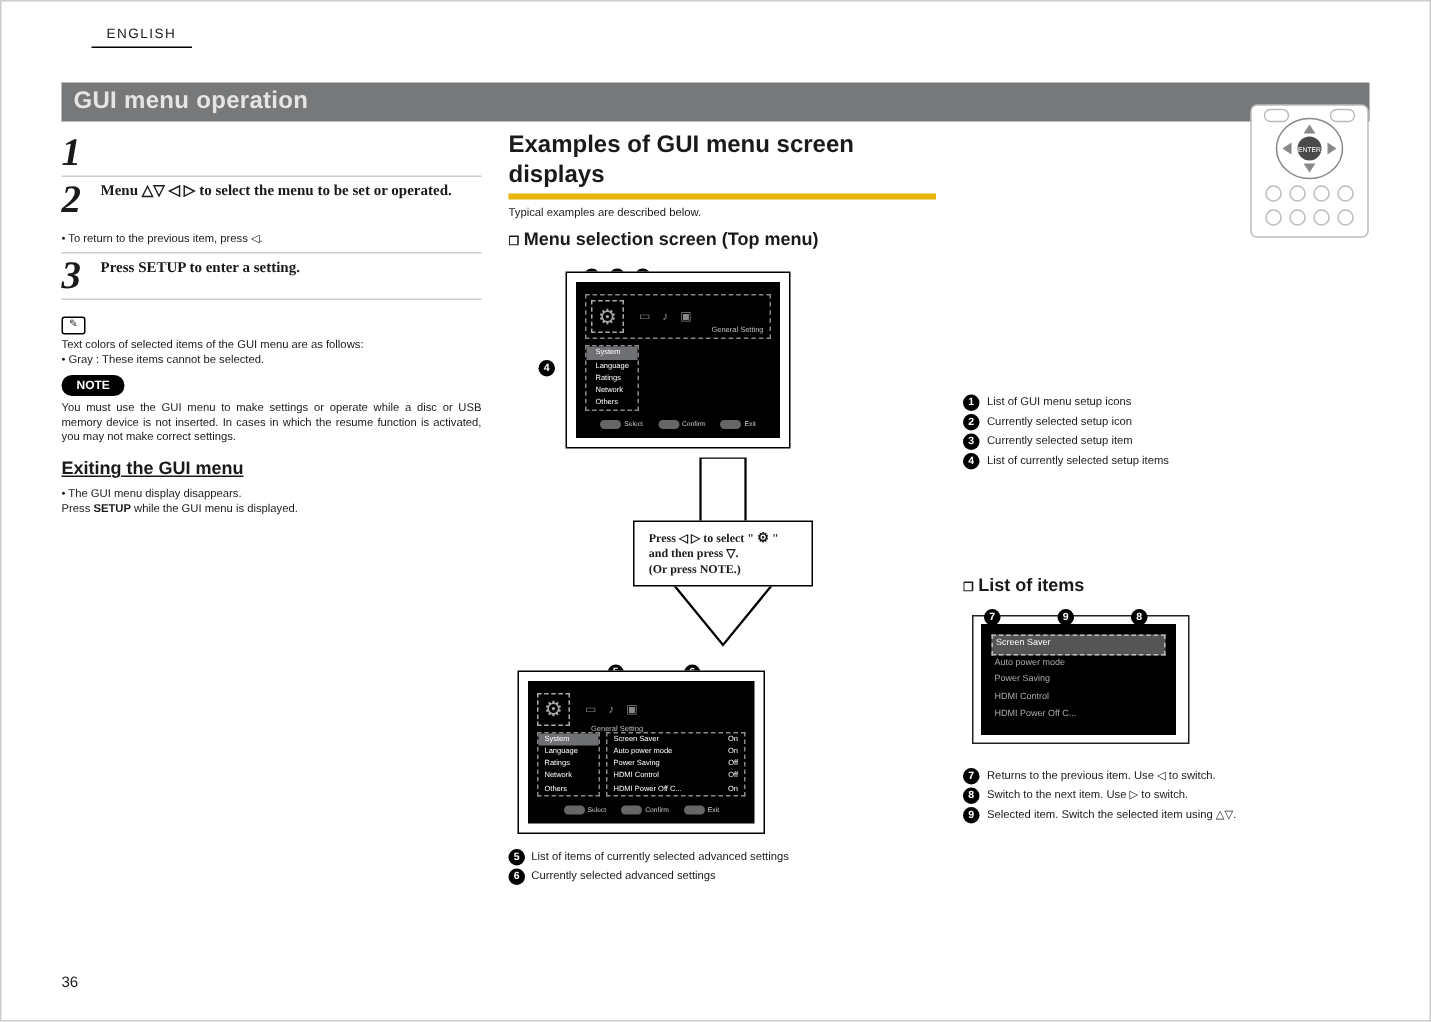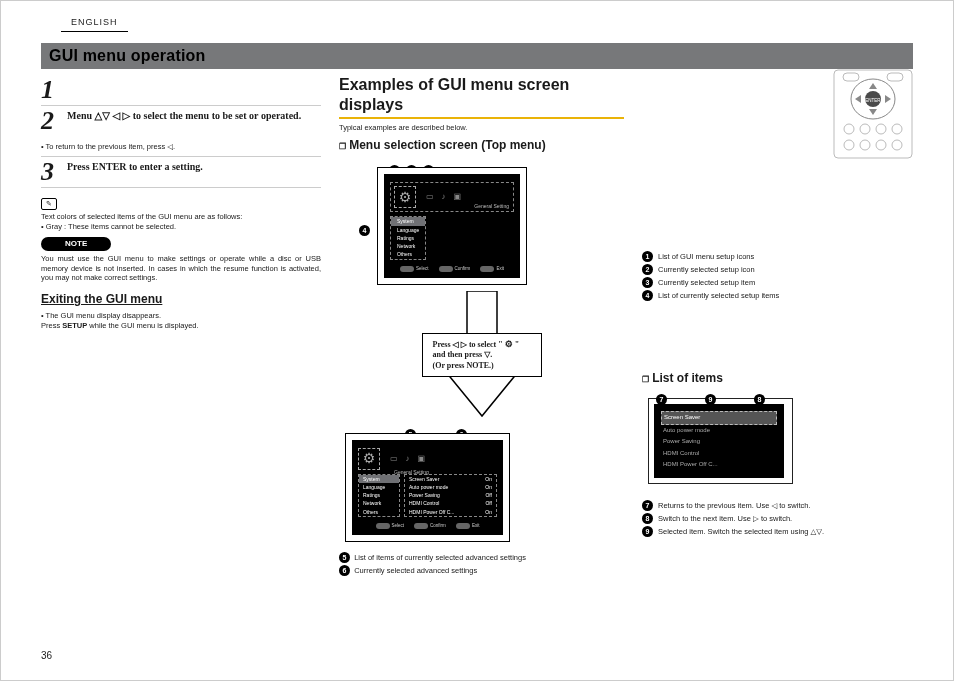--- a/index.html
+++ b/index.html
@@ -32,23 +32,23 @@
   .english-tab {
     position: absolute;
     top: 14px;
     left: 60px;
     font-size: 9px;
     letter-spacing: 1px;
     border-bottom: 1px solid #000;
     padding: 2px 10px 3px;
   }
   .title-bar {
-    margin-top: 28px;
+    margin-top: 40px;
     background: var(--gray);
-    color: #000000;
+    color: #e5e5e5;
     font-family: "Arial Narrow", Arial, sans-serif;
     font-weight: bold;
     font-size: 16px;
     padding: 3px 8px;
     letter-spacing: 0.2px;
   }
   .cols {
     display: flex;
     gap: 18px;
     margin-top: 6px;
@@ -73,21 +73,21 @@
   .step .note { font-family: Arial, sans-serif; font-size: 7.5px; display: block; margin-top: 2px; text-align: justify; }
 
   .pen { display: inline-block; border: 1px solid #000; border-radius: 2px; padding: 1px 4px; font-size: 7px; margin-bottom: 2px; }
   .body-txt { font-size: 7.5px; text-align: justify; }
   .note-pill {
     display: inline-block;
     background: #000;
     color: #fff;
     font-size: 8px;
     font-weight: bold;
-    padding: 2px 24px;
+    padding: 2px 10px;
     border-radius: 10px;
     margin: 6px 0 3px;
   }
   .sub-h {
     font-family: "Arial Narrow", Arial, sans-serif;
     font-weight: bold;
     font-size: 12px;
     text-decoration: underline;
     margin: 10px 0 4px;
   }
@@ -98,21 +98,21 @@
     top: 68px;
     width: 80px;
     height: 100px;
   }
 
   
   .h2 {
     font-family: "Arial Narrow", Arial, sans-serif;
     font-weight: bold;
     font-size: 16px;
-    border-bottom: 2px solid #eab308;
+    border-bottom: 4px solid #eab308;
     padding-bottom: 2px;
     margin: 0 0 4px;
   }
   .h3 {
     font-family: "Arial Narrow", Arial, sans-serif;
     font-weight: bold;
     font-size: 12px;
     margin: 6px 0 4px;
   }
   .h3 .book { font-size: 8px; margin-right: 3px; }
@@ -255,21 +255,21 @@
           <div class="step-body">
             <span class="lead">Menu △▽ ◁ ▷ to select the menu to be set or operated.</span>
           </div>
         </div>
         <span class="note" style="margin-top:4px;">• To return to the previous item, press ◁.</span>
       </div>
 
       <div class="step" style="border-bottom:1px solid #ccc;">
         <div class="step-num">3</div>
         <div class="step-body">
-          <span class="lead">Press ENTER to enter a setting.</span>
+          <span class="lead">Press SETUP to enter a setting.</span>
         </div>
       </div>
 
       <div style="height:10px;"></div>
       <span class="pen">✎</span>
       <div class="body-txt">Text colors of selected items of the GUI menu are as follows:</div>
       <div class="body-txt">• Gray : These items cannot be selected.</div>
 
       <div class="note-pill">NOTE</div>
       <div class="body-txt">You must use the GUI menu to make settings or operate while a disc or USB memory device is not inserted. In cases in which the resume function is activated, you may not make correct settings.</div>

